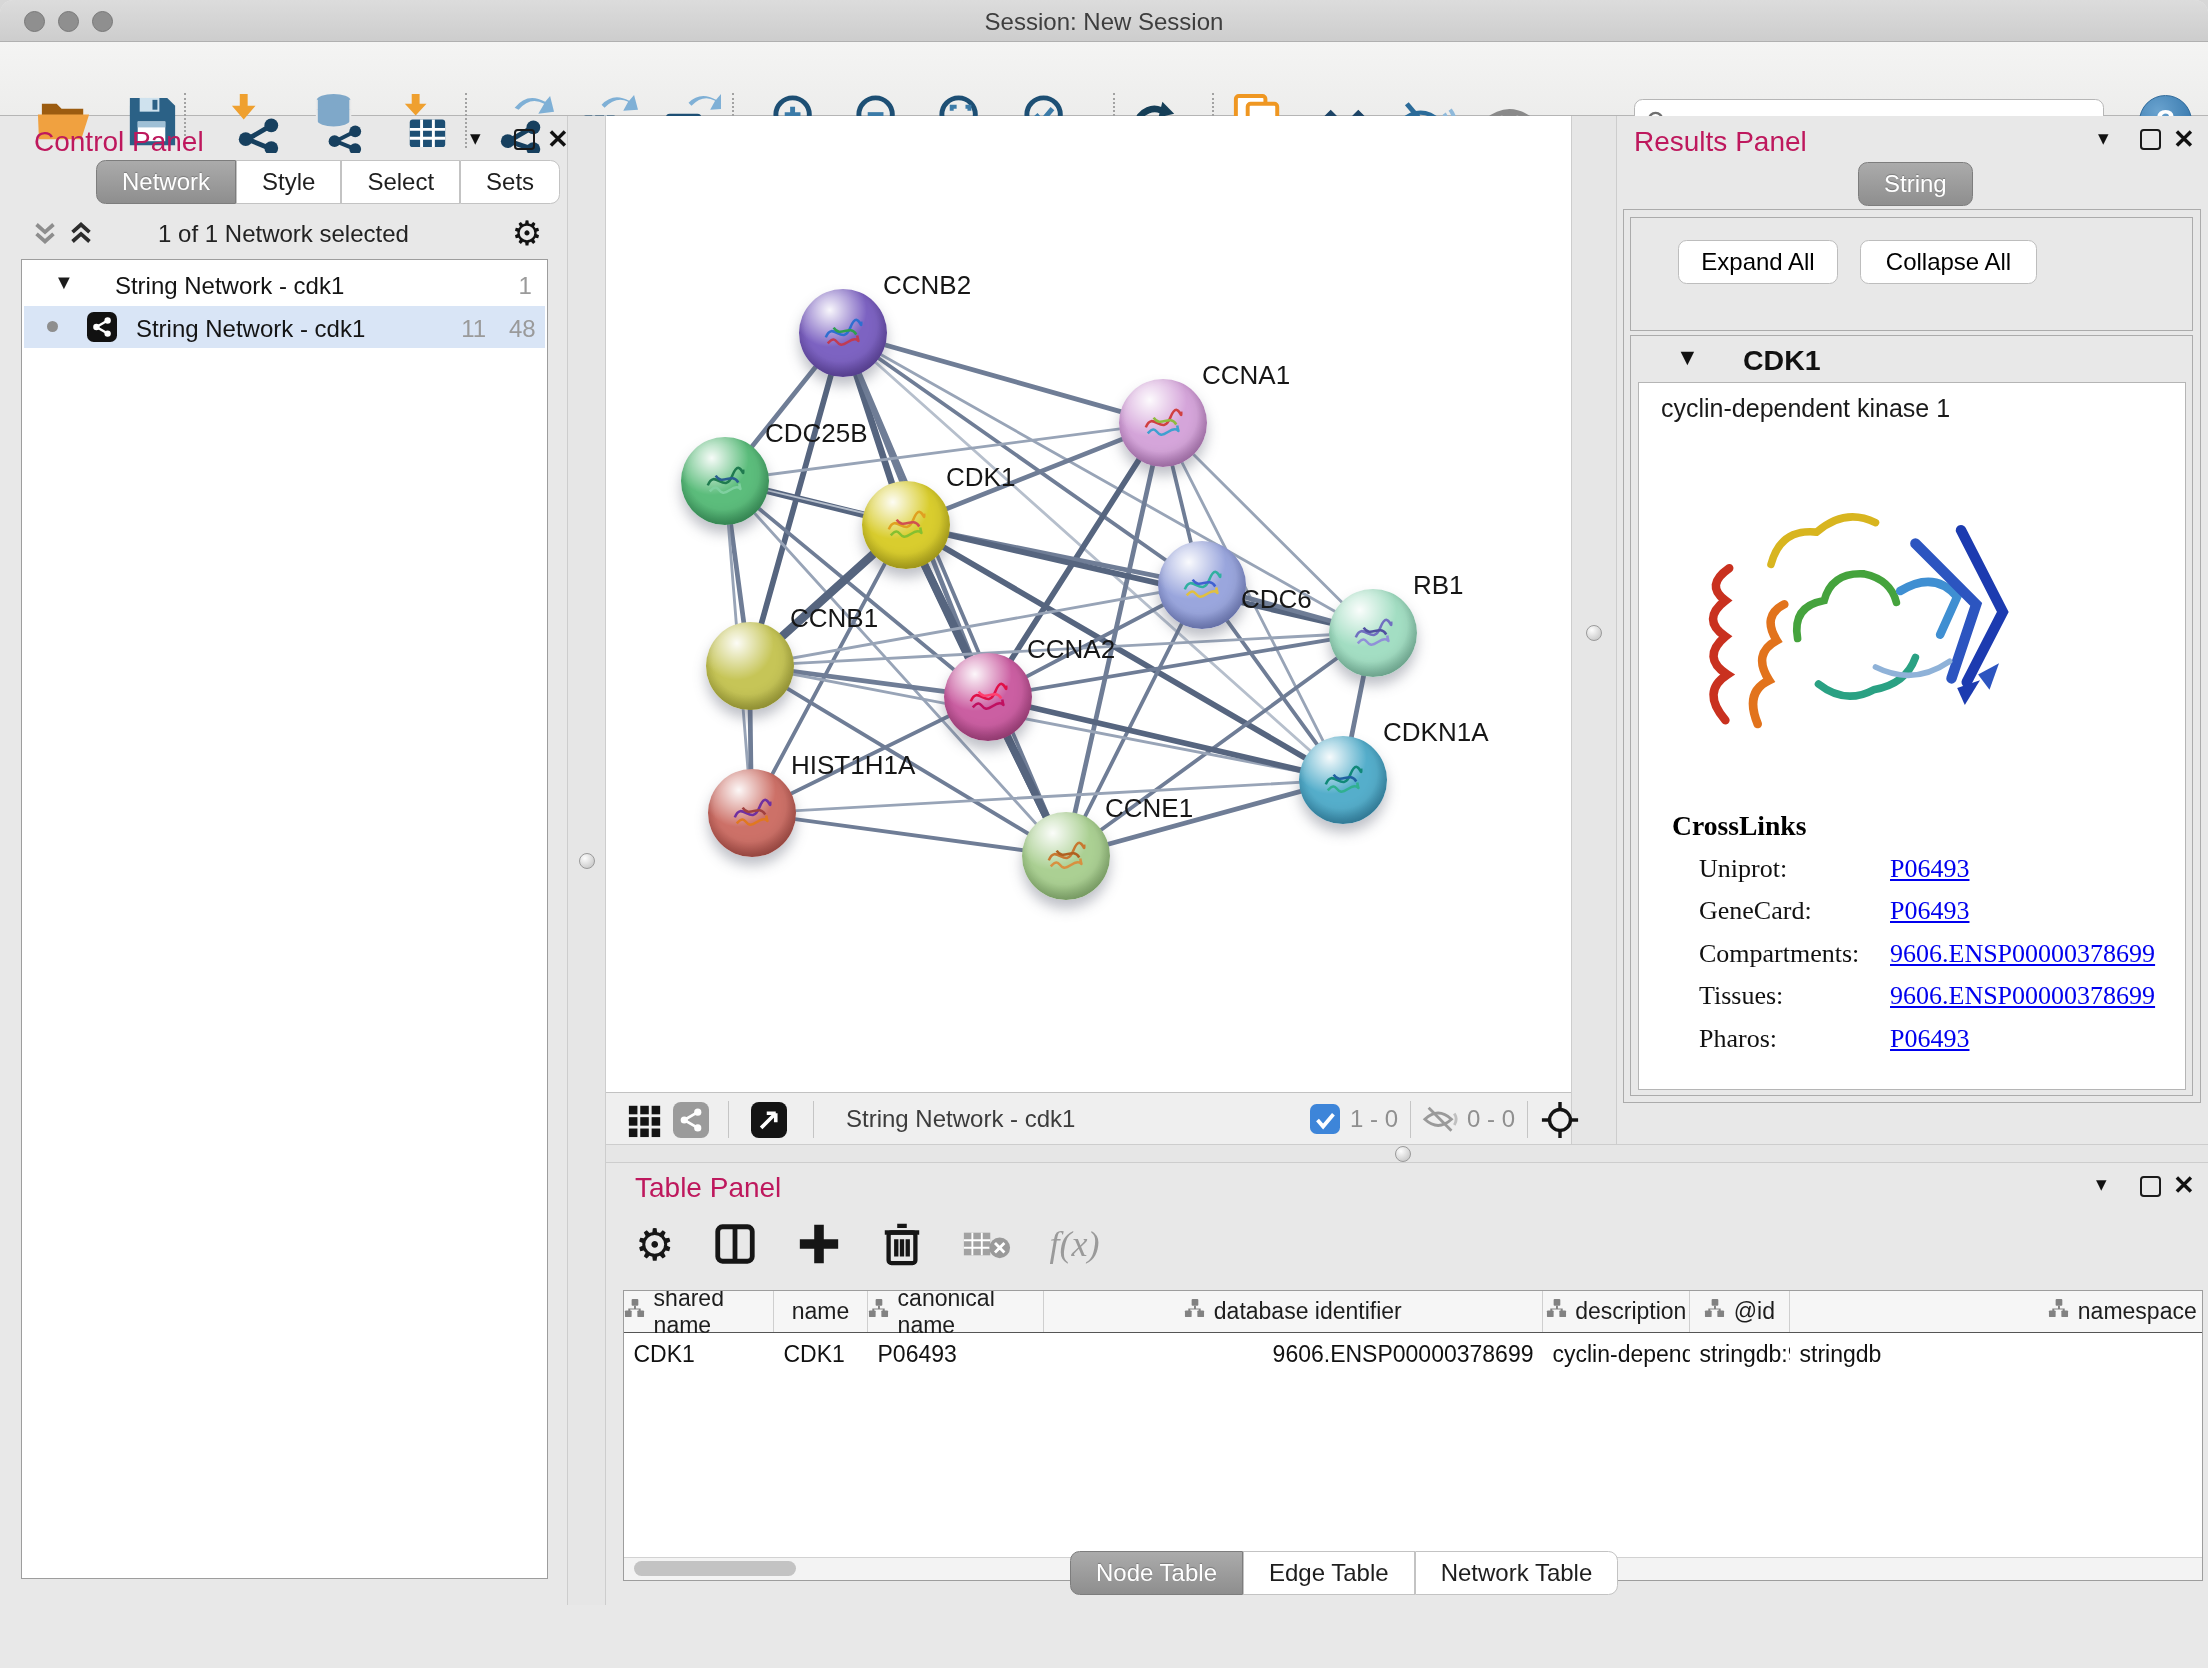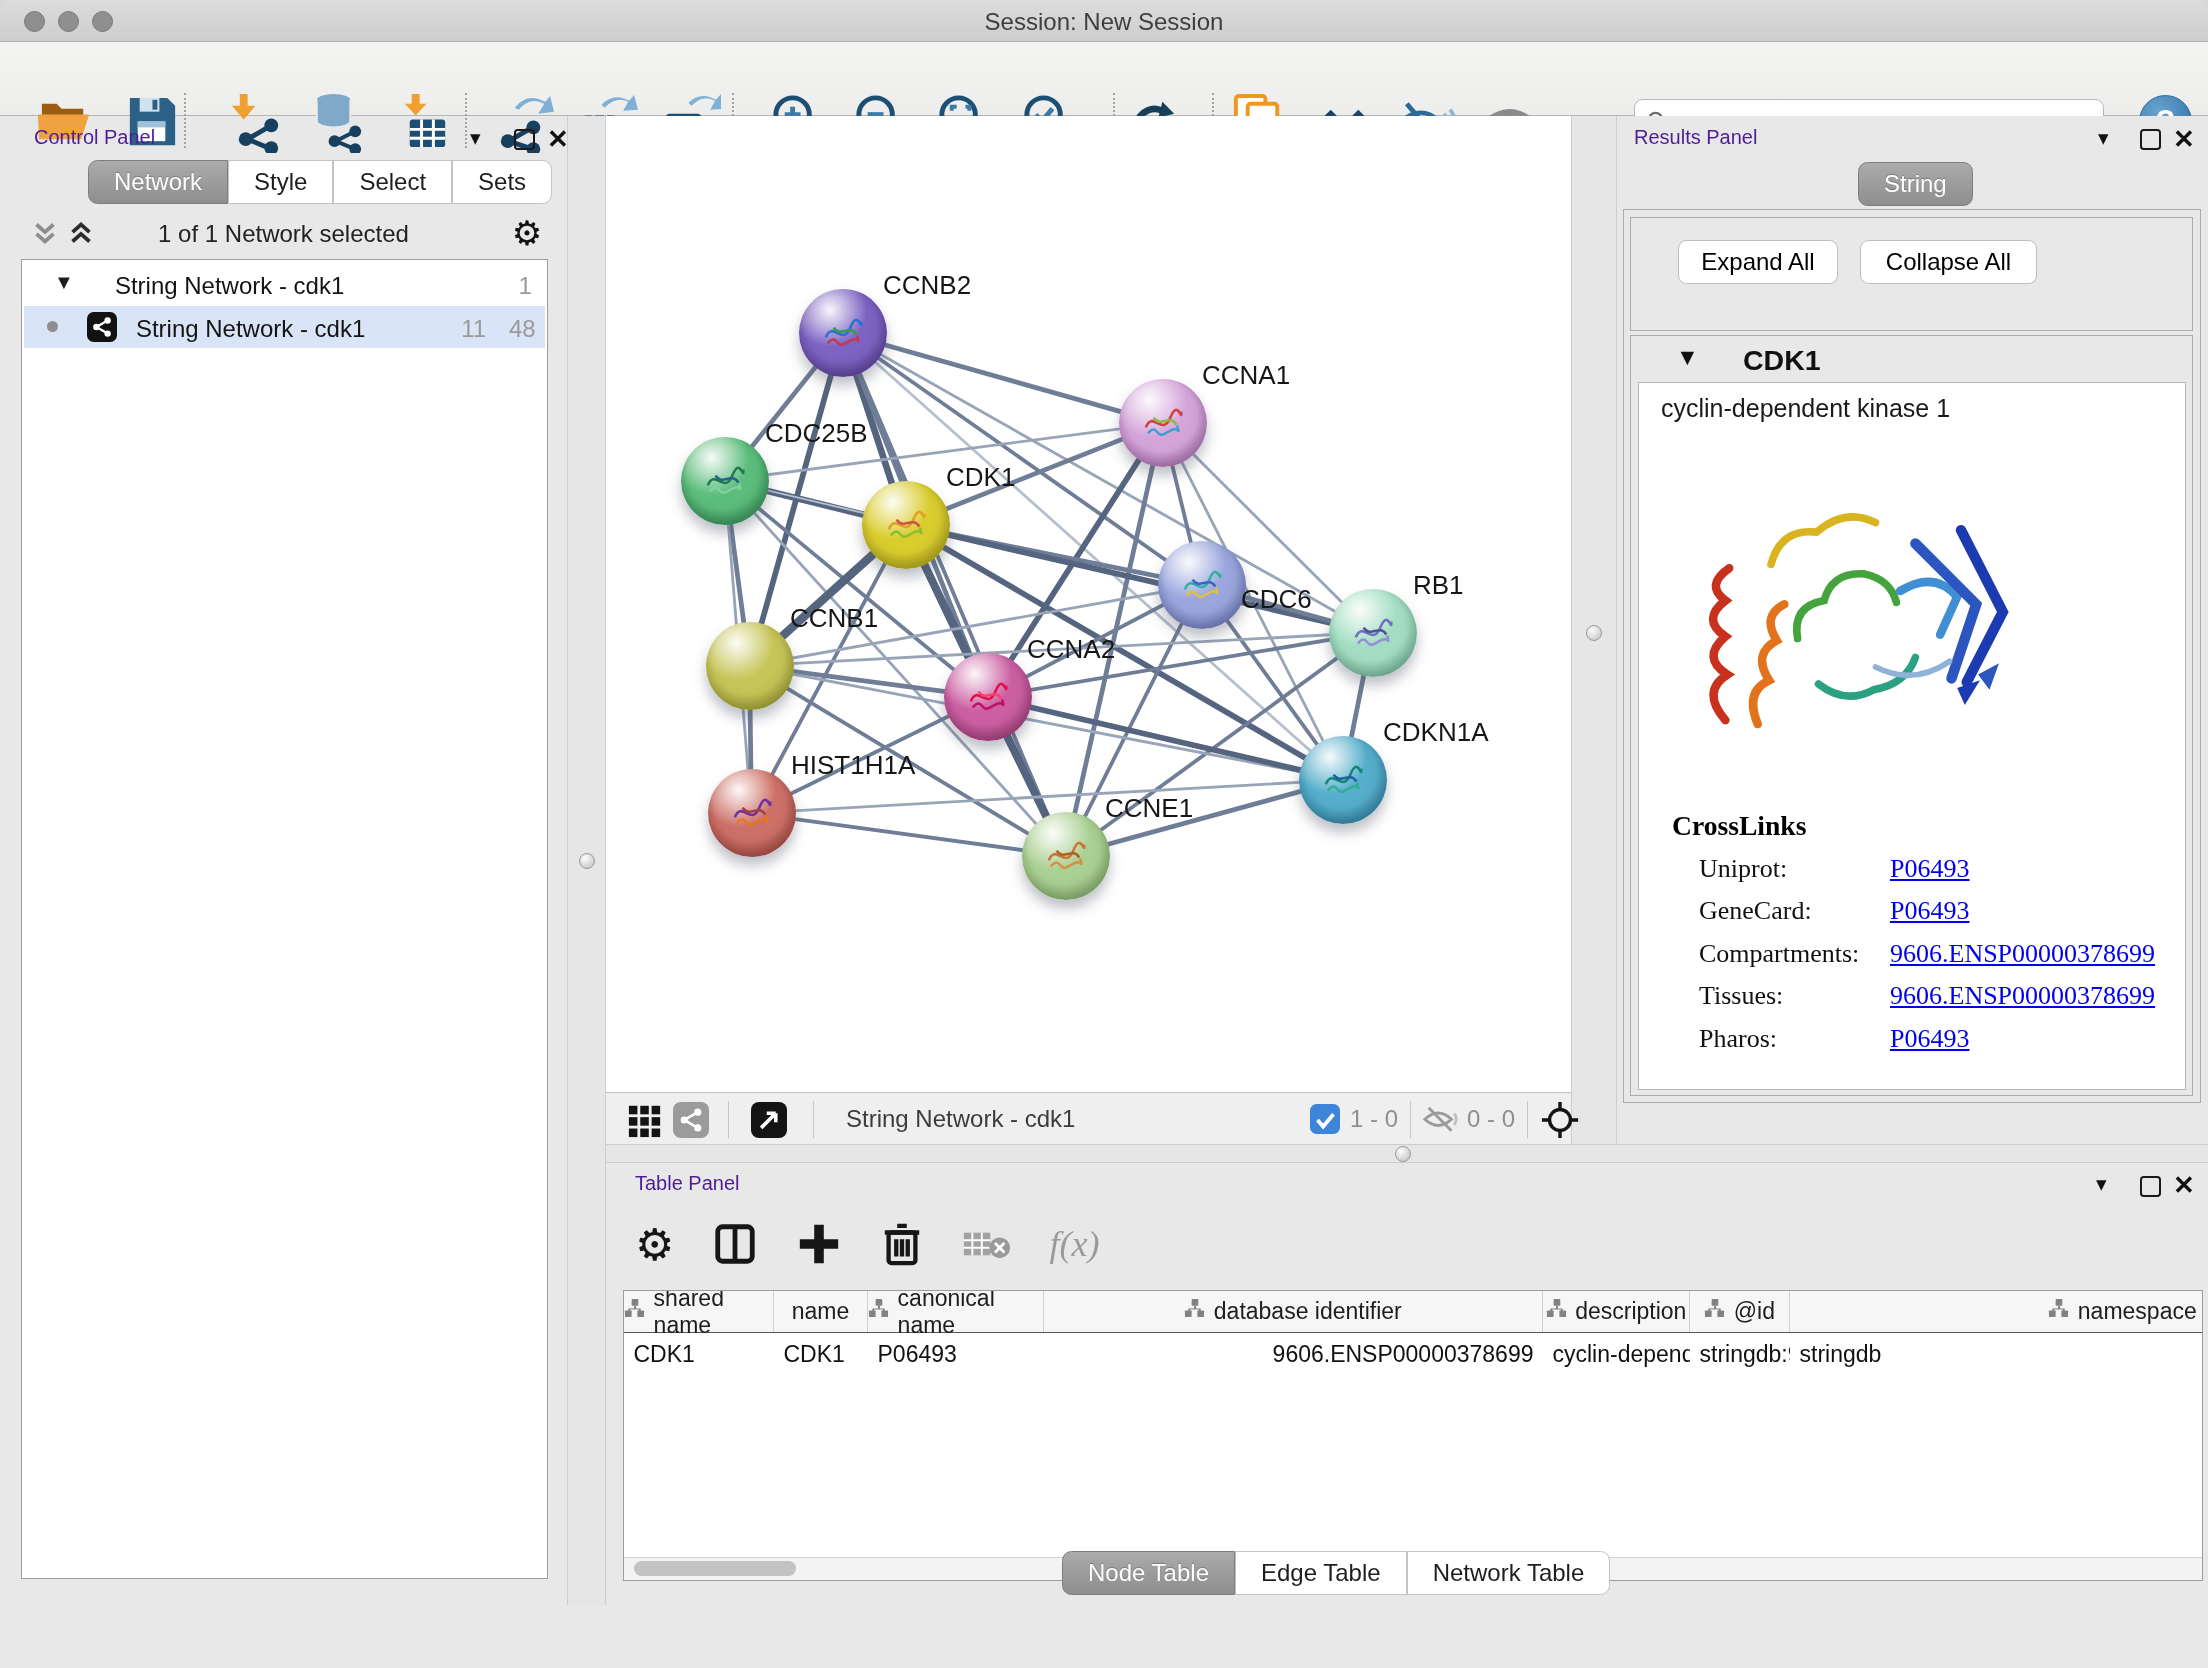--- a/index.html
+++ b/index.html
@@ -18,27 +18,27 @@
   .tbtn{position:absolute;top:48px;width:63px;height:63px;border:none;background:transparent;padding:0;cursor:pointer;}
   .tbtn svg{width:100%;height:100%;}
   .vsep{position:absolute;top:51px;height:55px;width:0;border-left:2.9px dotted #a2a2a2;}
   .searchbox{position:absolute;left:1634px;top:57px;width:470px;height:44px;background:#fff;
              border:1.9px solid #b6b6b6;border-radius:8.6px;display:flex;align-items:center;padding:0 9.5px;}
   .searchbox input{border:none;outline:none;flex:1;font-size:24px;font-family:"Liberation Sans",sans-serif;background:transparent;}
   .helpbtn{position:absolute;left:2139px;top:53px;width:53px;height:53px;border-radius:50%;
            background:radial-gradient(circle at 35% 30%,#6aa3cf,#3c7cb0 70%,#2e699a);border:1px solid #2e699a;
            color:#fff;font-size:32px;font-weight:bold;text-align:center;line-height:51px;cursor:pointer;}
   
-  .panel-title{position:absolute;font-size:20px;color:#4c1d95;}
+  .panel-title{position:absolute;font-size:28px;color:#be185d;}
   .ph-tri{position:absolute;font-size:21px;color:#111;cursor:pointer;}
   .ph-float{position:absolute;width:21px;height:21px;border:2.9px solid #1a1a1a;border-radius:3.8px;cursor:pointer;}
   .ph-close{position:absolute;font-size:26px;font-weight:bold;color:#111;cursor:pointer;}
   .tab{height:44px;padding:0 25px;font-size:24px;display:flex;align-items:center;background:#fff;
        border:1px solid #c3c3c3;color:#1e1e1e;cursor:pointer;}
-  .tab:first-child{border-radius:9.5px 0 0 9.5px;}
+  .tab:first-child{border-radius:9.5px 0 0 9.5px;margin-left:8px;}
   .tab:last-child{border-radius:0 9.5px 9.5px 0;}
   .tab.sel{background:linear-gradient(#ababab,#8e8e8e);color:#fff;border-color:#7d7d7d;
            text-shadow:0 -1px 1px rgba(0,0,0,.25);}
   .tab.single{border-radius:9.5px;}
   .whitebox{position:absolute;background:#fff;border:1.9px solid #9d9d9d;}
   .graybox{position:absolute;background:#e8e8e8;border:1.9px solid #ababab;}
   
   #cp-tabs{position:absolute;left:88px;top:160px;display:flex;}
   .cp-toolrow{position:absolute;left:21px;top:213px;width:525px;height:42px;}
   .chev{position:absolute;top:3.8px;width:32px;height:32px;cursor:pointer;}

